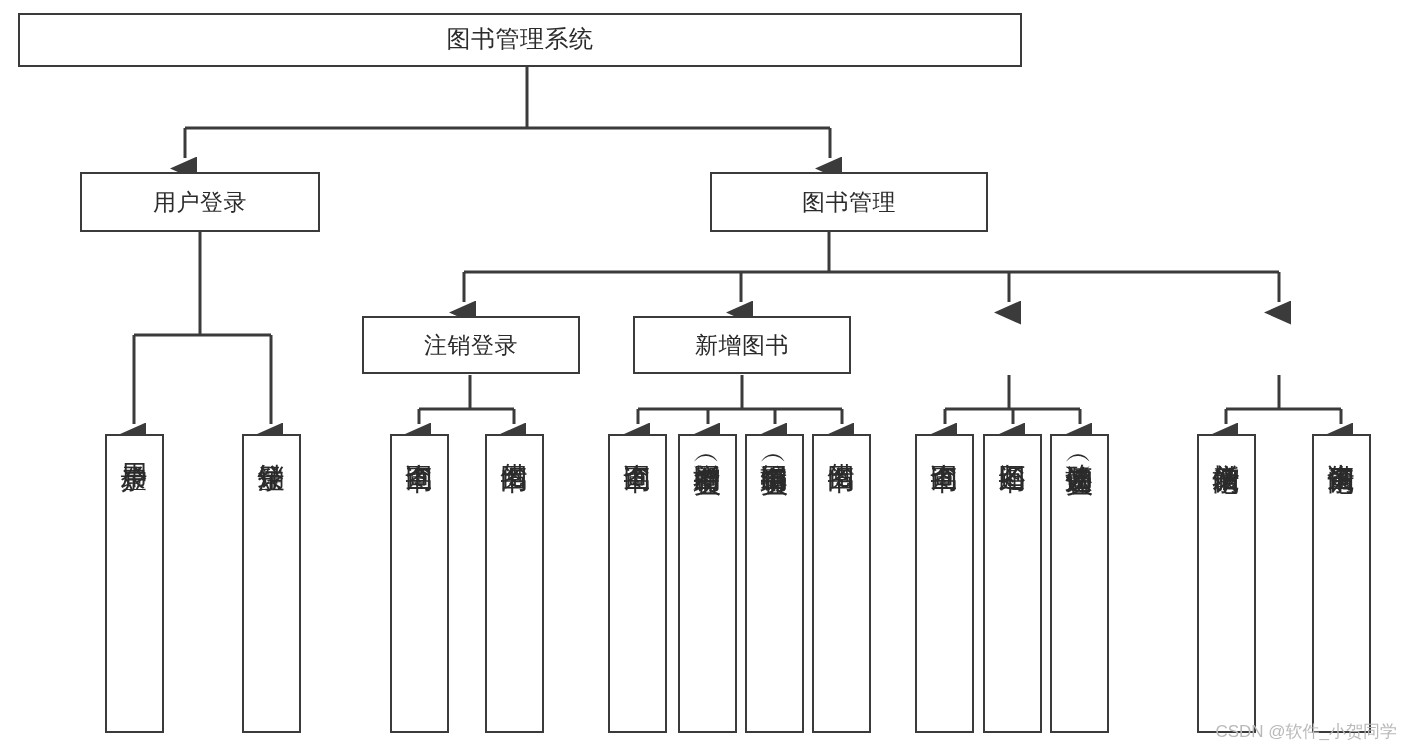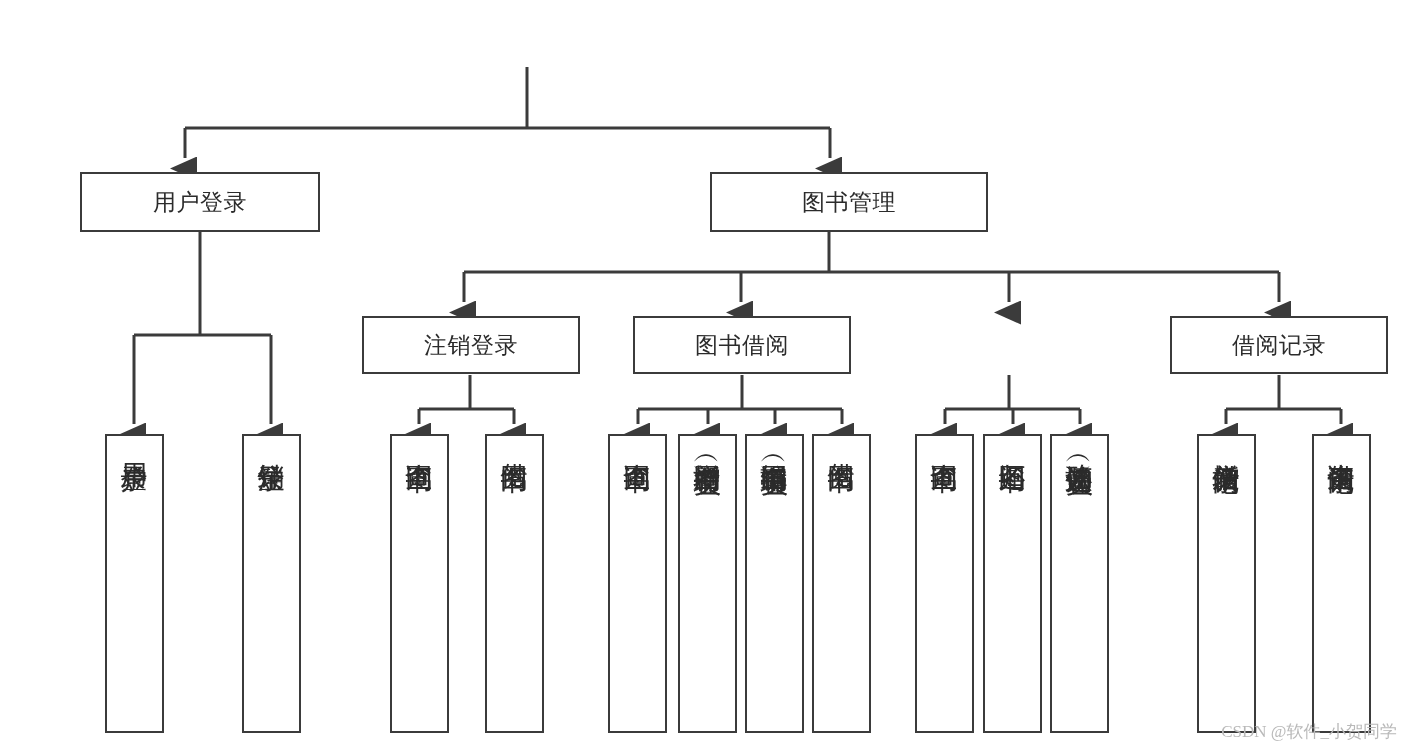--- a/index.html
+++ b/index.html
@@ -64,21 +64,21 @@
     letter-spacing: 1px;
   }
   .watermark {
     position: absolute;
     right: 8px;
     bottom: 4px;
     font-size: 17px;
     color: #b9b9b9;
     z-index: 5;
     white-space: nowrap;
-    font-family: Liberation Serif, serif;
+    font-family: Liberation Sans, sans-serif;
   }
 </style>
 </head>
 <body>
 
 <div id="diagram">
 
   <svg id="edges" viewBox="0 0 1405 747" xmlns="http://www.w3.org/2000/svg">
     <defs>
       <marker id="arrow" markerWidth="9" markerHeight="9" refX="0.5" refY="4" orient="auto" markerUnits="strokeWidth">
@@ -122,36 +122,36 @@
       <path d="M1013,409 L1013,424" marker-end="url(#arrow)"></path>
       <path d="M1080,409 L1080,424" marker-end="url(#arrow)"></path>
 
       <path d="M1279,375 L1279,409"></path>
       <path d="M1226,409 L1341,409"></path>
       <path d="M1226,409 L1226,424" marker-end="url(#arrow)"></path>
       <path d="M1341,409 L1341,424" marker-end="url(#arrow)"></path>
     </g>
   </svg>
 
+  <div class="node root horiz" style="left:18px; top:13px; width:1004px; height:54px;">
+    <span class="label">图书管理系统</span>
+  </div>
 
   <div class="node horiz" style="left:80px; top:172px; width:240px; height:60px;">
     <span class="label">用户登录</span>
   </div>
   <div class="node horiz" style="left:710px; top:172px; width:278px; height:60px;">
     <span class="label">图书管理</span>
   </div>
 
   <div class="node horiz" style="left:362px; top:316px; width:218px; height:58px;">
     <span class="label">注销登录</span>
   </div>
   <div class="node horiz" style="left:633px; top:316px; width:218px; height:58px;">
-    <span class="label">图书借阅</span>
-  </div>
-  <div class="node horiz" style="left:1170px; top:316px; width:218px; height:58px;">
-    <span class="label">借阅记录</span>
+    <span class="label">新增图书</span>
   </div>
 
   <div class="node vert" style="left:105px; top:434px; width:59px; height:299px;">
     <span class="label">用户登录</span>
   </div>
   <div class="node vert" style="left:242px; top:434px; width:59px; height:299px;">
     <span class="label">注销登录</span>
   </div>
 
   <div class="node vert" style="left:390px; top:434px; width:59px; height:299px;">

